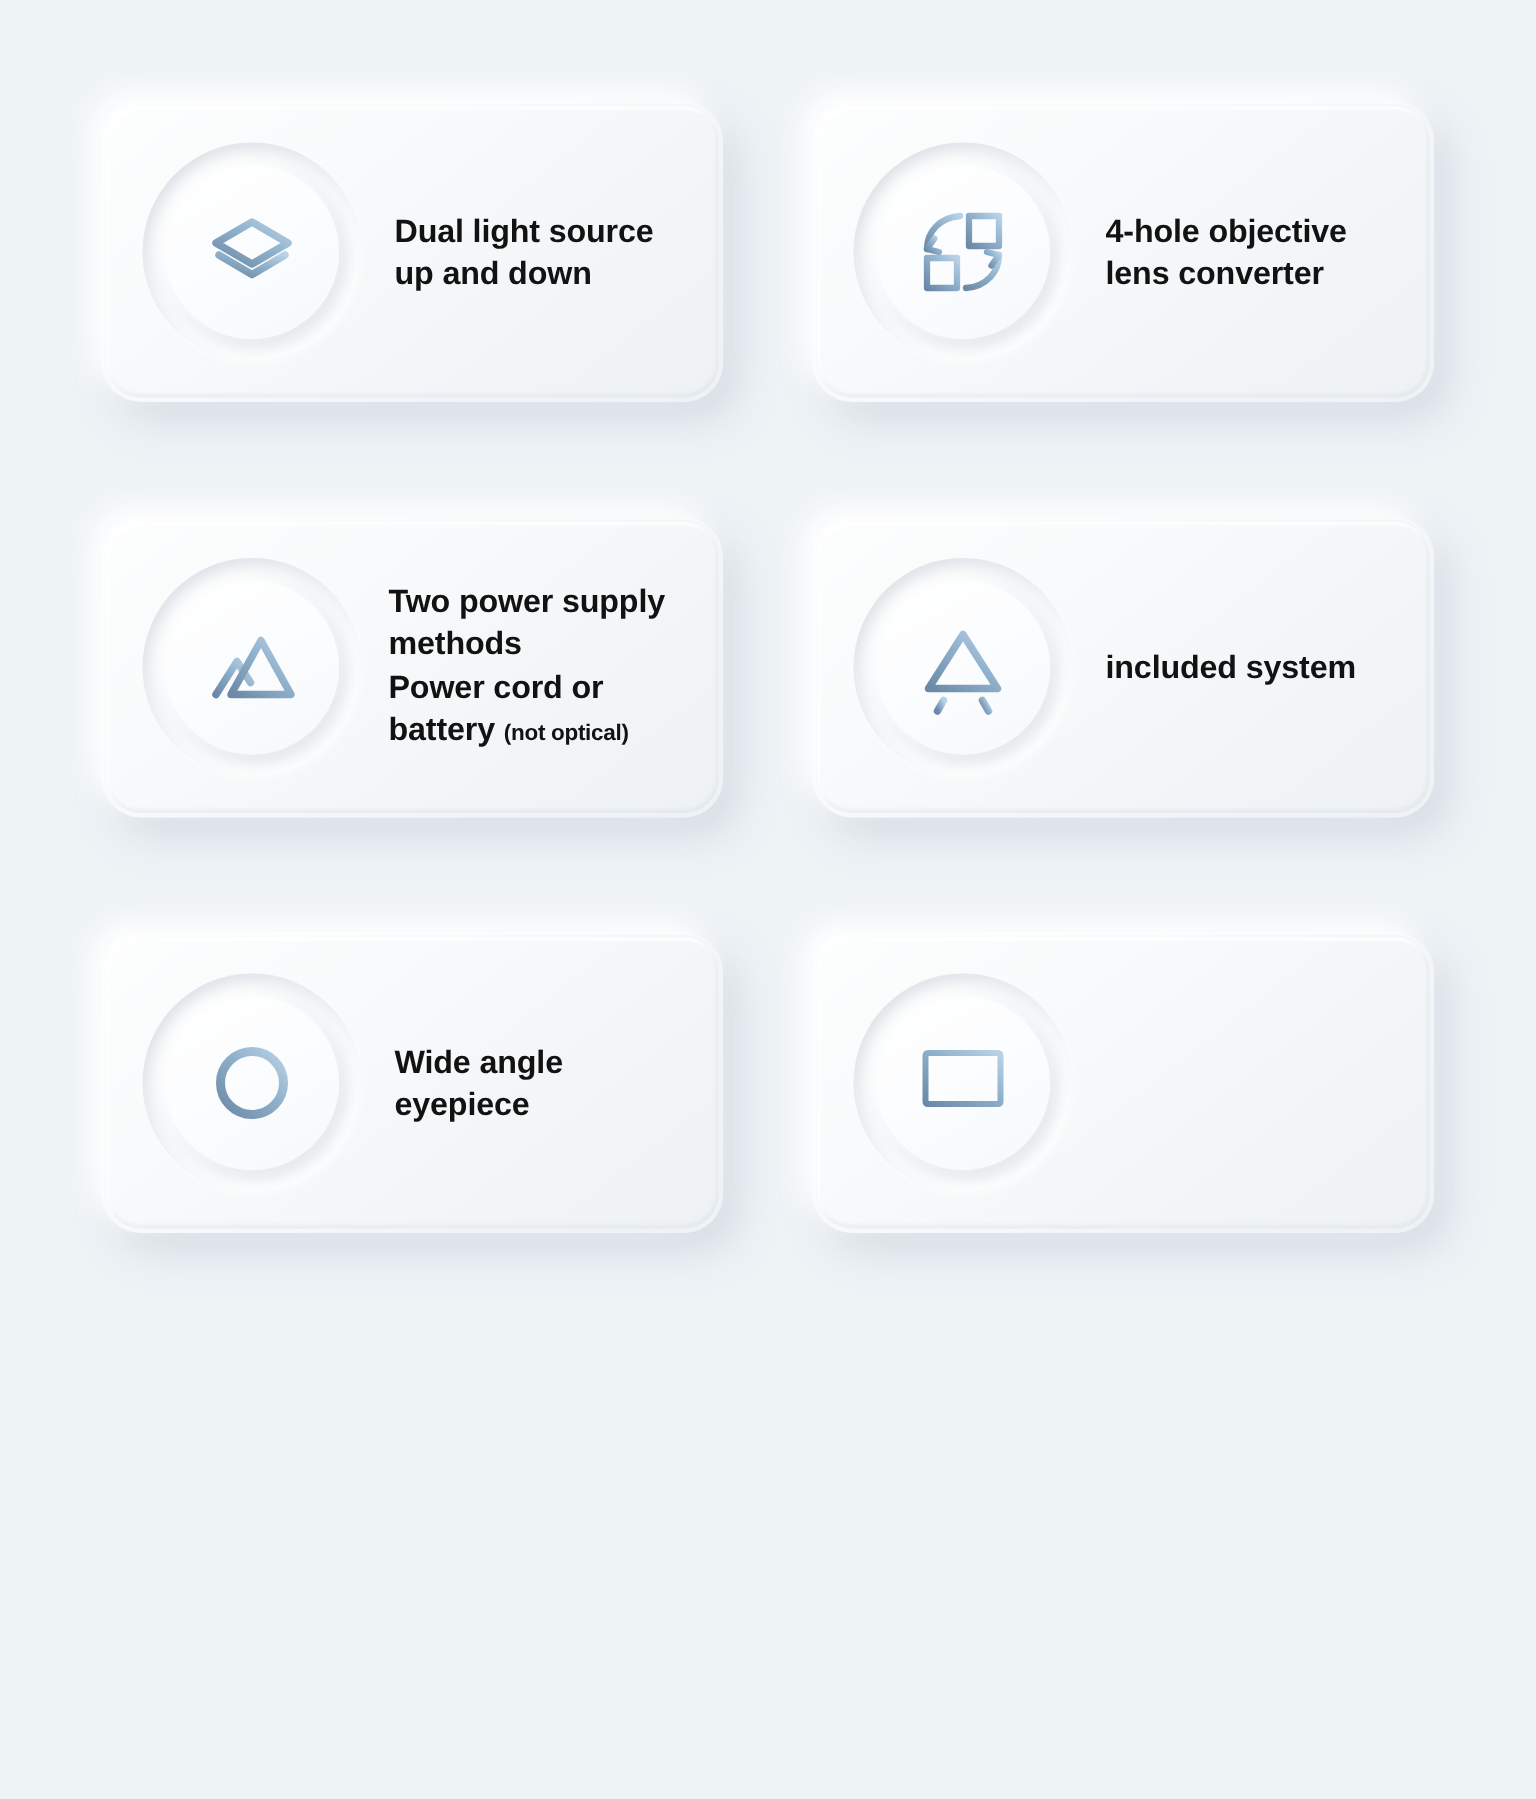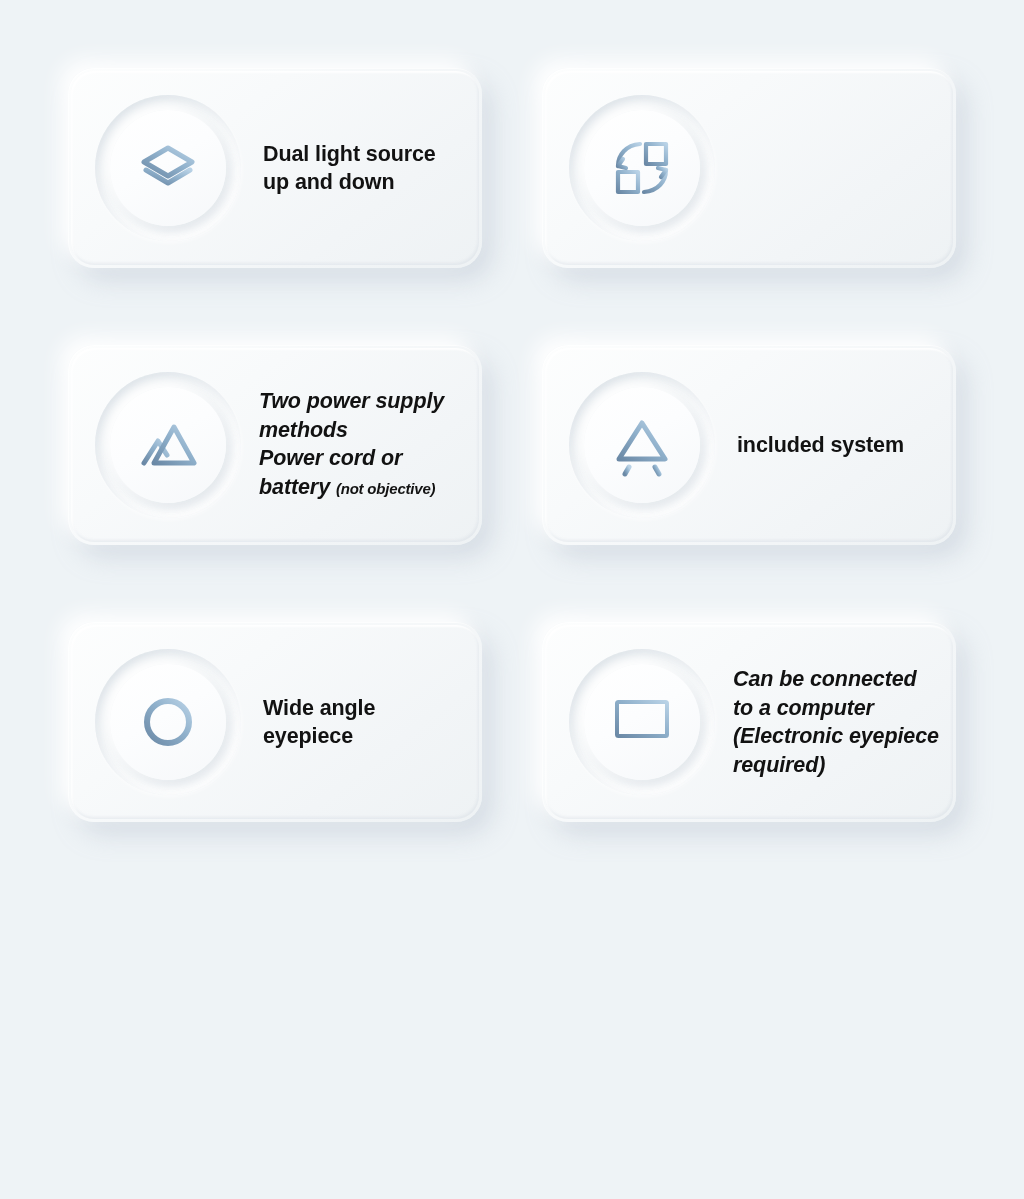--- a/index.html
+++ b/index.html
@@ -134,21 +134,21 @@
     white-space: pre-line;
   }
 
   .card-text .small-note {
     font-size: 15px;
     font-weight: bold;
     letter-spacing: -0.2px;
   }
 
   
-  .card-text.wide { padding-left: 18px; padding-right: 0; font-style: italic; }
+  .card-text.wide { padding-left: 18px; padding-right: 0; }
 </style>
 </head>
 <body>
 
 <svg width="0" height="0" style="position:absolute" aria-hidden="true">
   <defs>
     <linearGradient id="iconGrad" x1="1" y1="0" x2="0" y2="1">
       <stop offset="0%" stop-color="#b9d2e6"></stop>
       <stop offset="45%" stop-color="#8fb0cb"></stop>
       <stop offset="100%" stop-color="#6b89a6"></stop>
@@ -173,34 +173,36 @@
     <div class="icon-medallion">
       <svg viewBox="0 0 64 64">
         <rect class="stroked-thin" x="36" y="8" width="20" height="20"></rect>
         <rect class="stroked-thin" x="8" y="36" width="20" height="20"></rect>
         <path class="stroked-thin" d="M30 8 C16 9 8 19 8 30"></path>
         <path class="stroked-thin" d="M8 30 L13 23 M8 30 L16 32"></path>
         <path class="stroked-thin" d="M34 56 C48 55 56 45 56 34"></path>
         <path class="stroked-thin" d="M56 34 L51 41 M56 34 L48 32"></path>
       </svg>
     </div>
+    <div class="card-text">4-hole objective
+lens converter</div>
   </section>
 
 
   <section class="feature-card">
     <div class="icon-medallion">
       <svg viewBox="0 0 64 64">
         <path class="stroked" d="M8 50 L22 28 L31 42"></path>
         <path class="stroked" d="M18 50 L38 14 L58 50 Z"></path>
       </svg>
     </div>
     <div class="card-text wide"><span>Two power supply
 methods
 Power cord or
-battery </span><span class="small-note">(not objective)</span></div>
+battery </span><span class="small-note">(not optical)</span></div>
   </section>
 
   <section class="feature-card">
     <div class="icon-medallion">
       <svg viewBox="0 0 64 64">
         <path class="stroked" d="M32 10 L55 46 L9 46 Z"></path>
         <path class="stroked" d="M19 54 L15 61"></path>
         <path class="stroked" d="M32 55 L32 62"></path>
         <path class="stroked" d="M45 54 L49 61"></path>
       </svg>
@@ -220,19 +222,15 @@
 
 
   <section class="feature-card">
     <div class="icon-medallion">
       <svg viewBox="0 0 64 64">
         <rect class="stroked-thin" x="7" y="12" width="50" height="34" rx="1.5" style="stroke-width:4"></rect>
         <path class="stroked-thin" d="M32 46 L32 56" style="stroke-width:4"></path>
         <path class="stroked-thin" d="M20 57 L44 57" style="stroke-width:4"></path>
       </svg>
     </div>
-    <div class="card-text wide">Can be connected
-to a computer
-(Electronic eyepiece
-required)</div>
   </section>
 
 </main>
 
 </body></html>

